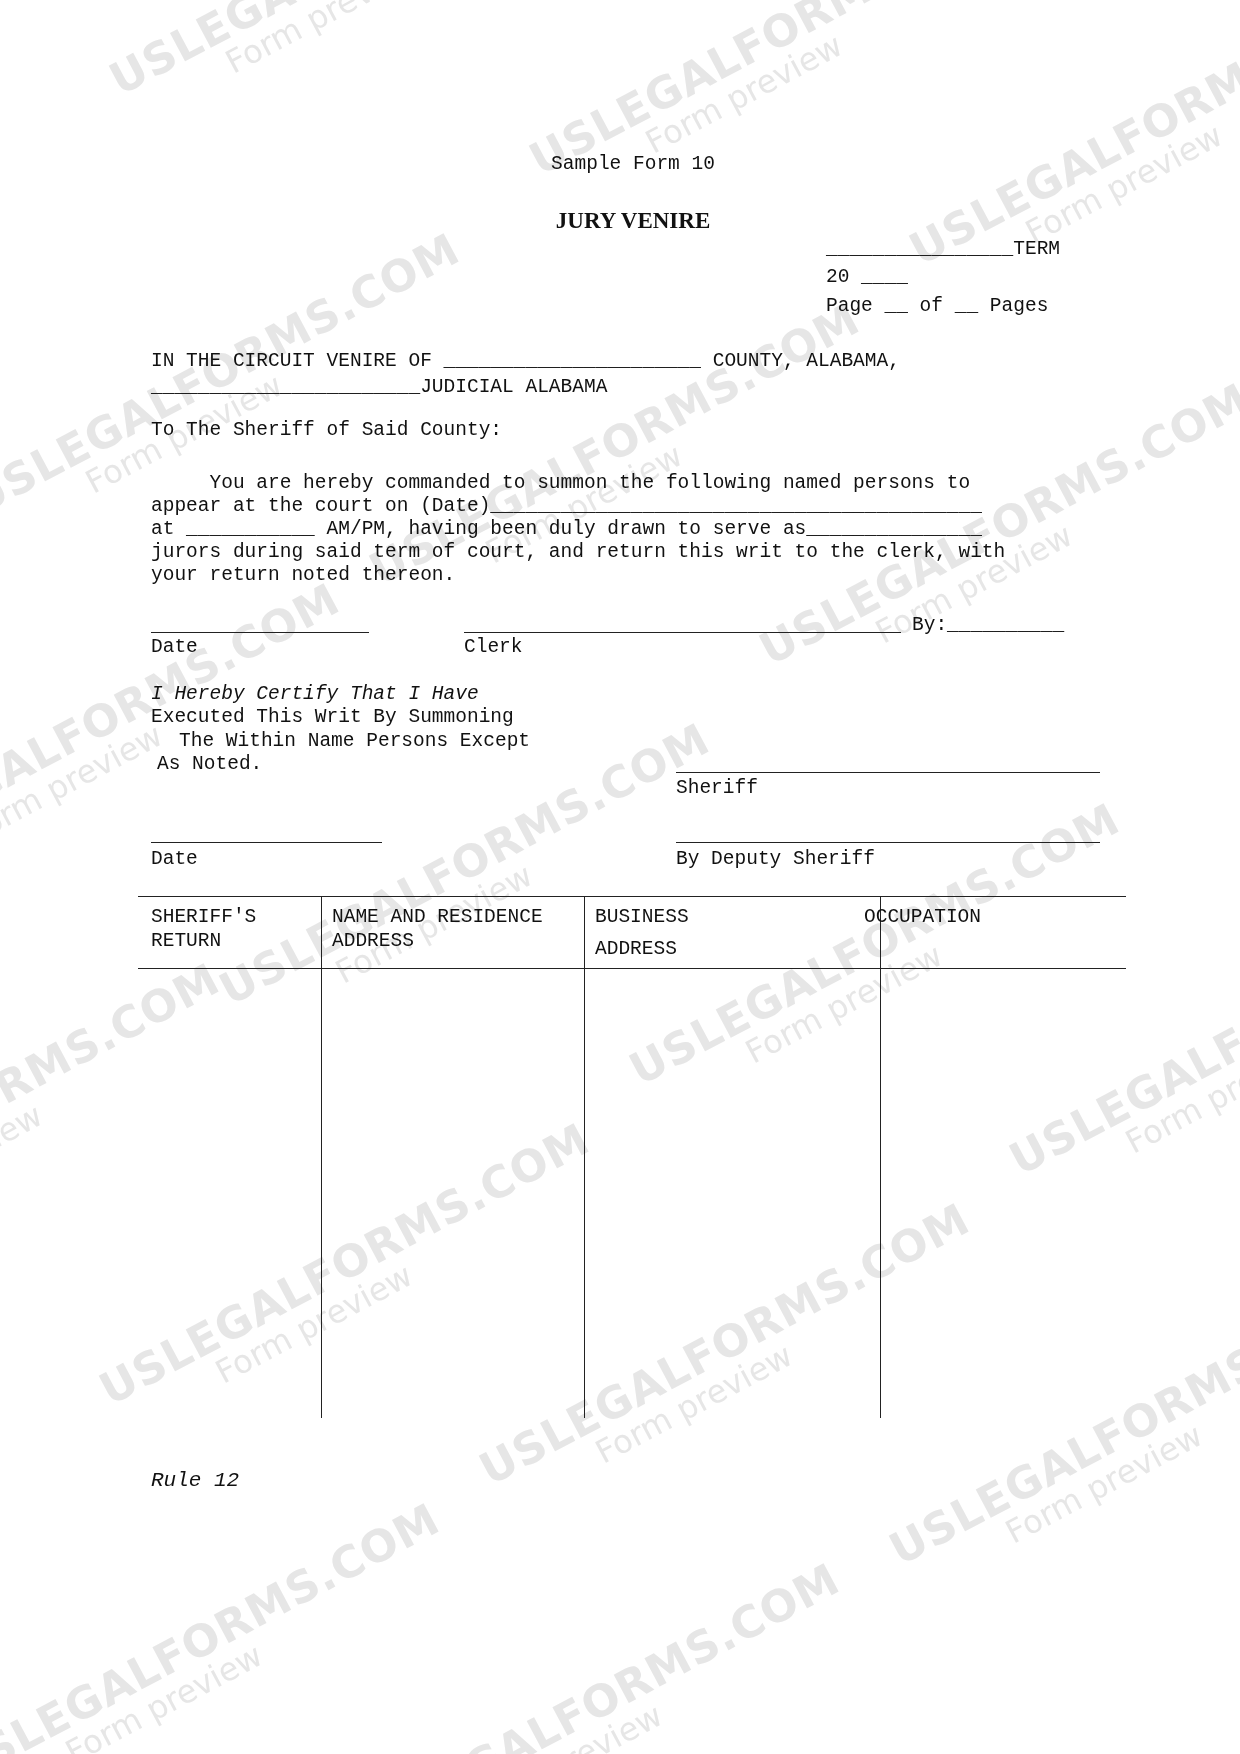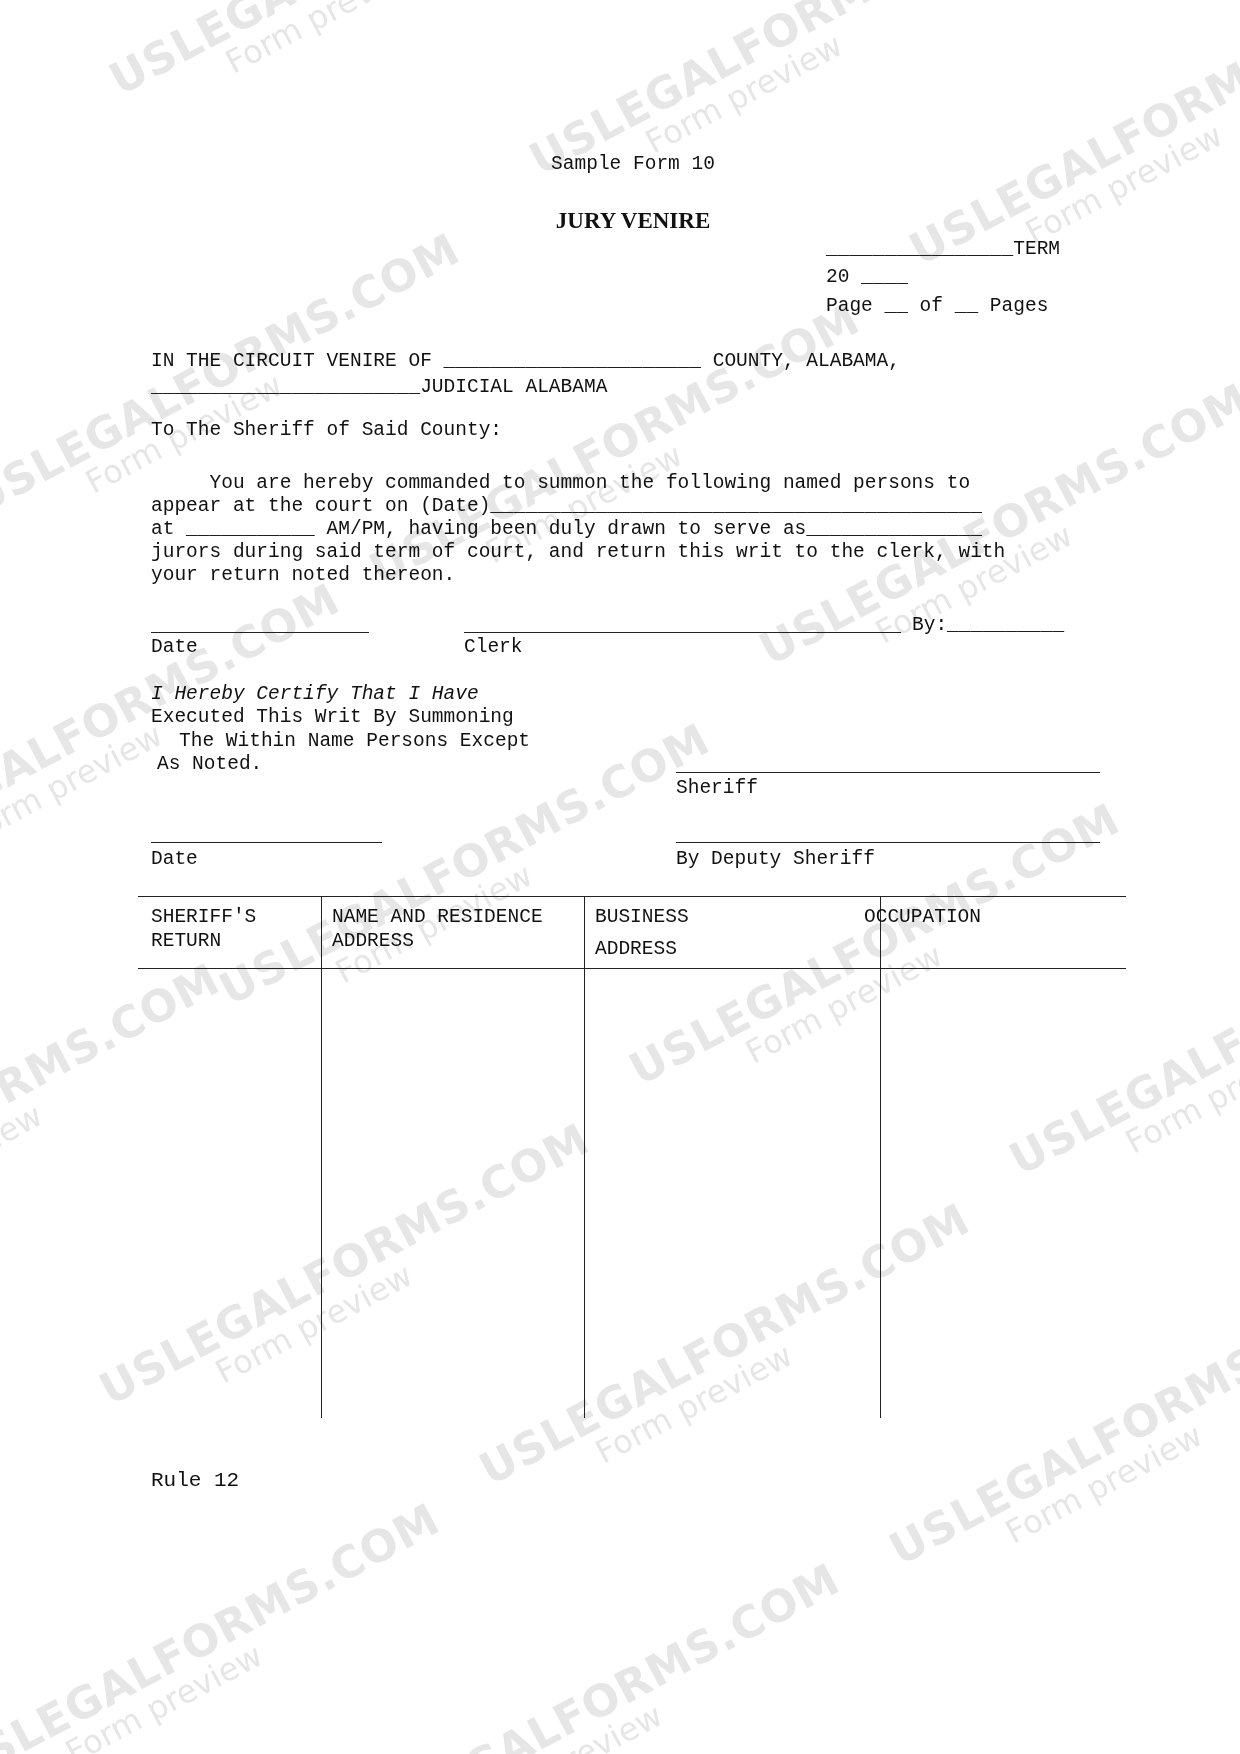--- a/index.html
+++ b/index.html
@@ -130,13 +130,13 @@
 
   <div class="t" style="left:151px; top:906px;">SHERIFF'S</div>
   <div class="t" style="left:151px; top:930px;">RETURN</div>
   <div class="t" style="left:332px; top:906px;">NAME AND RESIDENCE</div>
   <div class="t" style="left:332px; top:930px;">ADDRESS</div>
   <div class="t" style="left:595px; top:906px;">BUSINESS</div>
   <div class="t" style="left:595px; top:938px;">ADDRESS</div>
   <div class="t" style="left:864px; top:906px;font-family:Liberation Mono, monospace;">OCCUPATION</div>
 </div>
 
-<div class="t" style="left:151px; top:1469px; font-size:21px;">Rule 12</div>
+<div class="t" style="left:151px; top:1469px; font-size:21px;font-style:italic;">Rule 12</div>
 
 </body></html>

